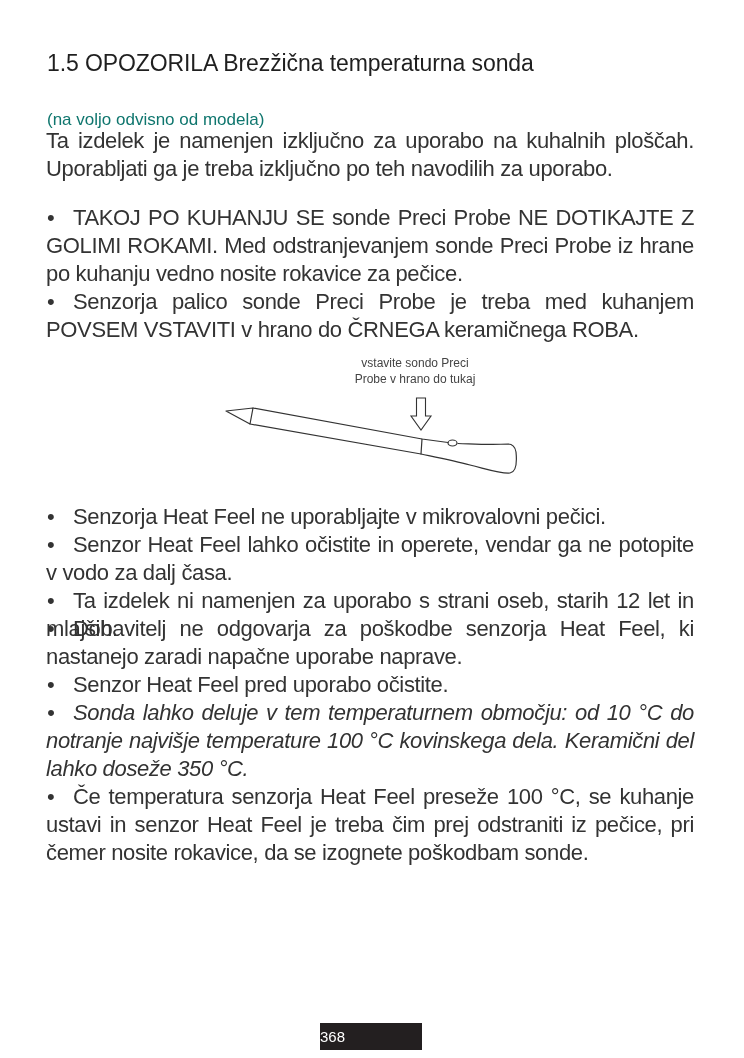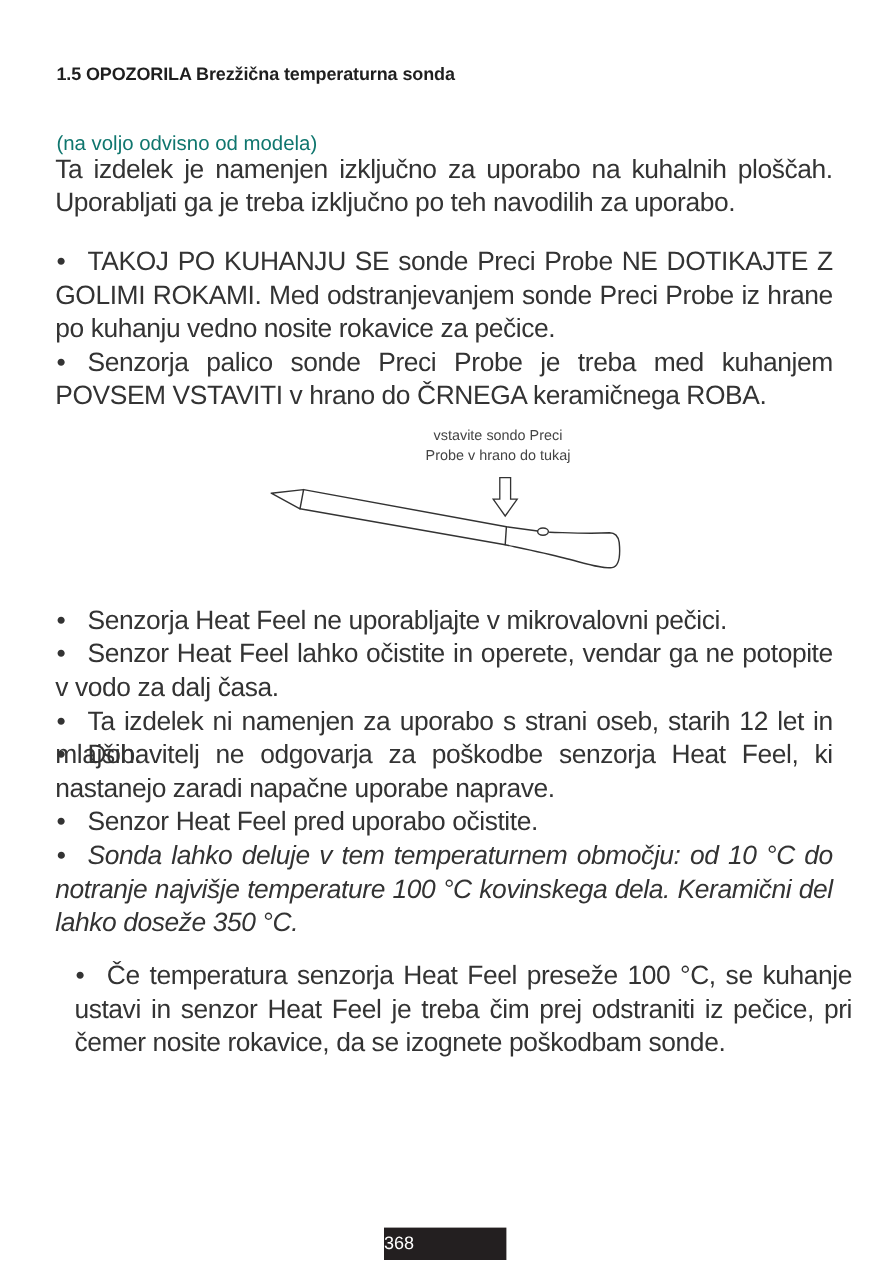--- a/index.html
+++ b/index.html
@@ -4,21 +4,21 @@
   <style>
     html, body { margin: 0; padding: 0; background: #ffffff; }
     body {
       width: 744px; height: 1058px; position: relative; overflow: hidden;
       font-family: "Liberation Sans", "DejaVu Sans", sans-serif;
       color: #2a2a2a;
     }
     .page { position: absolute; left: 0; top: 0; width: 744px; height: 1058px; }
     .heading {
       position: absolute; left: 47px; top: 50px; width: 660px;
-      font-size: 15px; font-weight: bold; color: #1f1f1f; letter-spacing: -0.1px;
+      font-size: 23px; font-weight: normal; color: #1f1f1f; letter-spacing: -0.1px;
       line-height: 26px; white-space: nowrap;
     }
     .subheading {
       position: absolute; left: 47px; top: 79px; width: 660px;
       font-size: 17px; color: #0f766e; line-height: 26px; white-space: nowrap; margin-top: 28px;
     }
     .para {
       position: absolute; left: 46px; width: 648px;
       font-size: 22px; line-height: 28px; color: #333;
       text-align: justify; text-align-last: left; font-weight: normal;
@@ -76,16 +76,16 @@
       <ellipse cx="452.5" cy="443" rx="4.5" ry="3"></ellipse>
     </g>
   </svg>
 
   <p class="para p-b3" style="margin:0"><span class="bullet">•</span><span>Senzorja Heat Feel ne uporabljajte v mikrovalovni pečici.</span></p>
   <p class="para p-b4" style="margin:0"><span class="bullet">•</span><span>Senzor Heat Feel lahko očistite in operete, vendar ga ne potopite v vodo za dalj časa.</span></p>
   <p class="para p-b5" style="margin:0"><span class="bullet">•</span><span>Ta izdelek ni namenjen za uporabo s strani oseb, starih 12 let in mlajših.</span></p>
   <p class="para p-b6" style="margin:0"><span class="bullet">•</span><span>Dobavitelj ne odgovarja za poškodbe senzorja Heat Feel, ki nastanejo zaradi napačne uporabe naprave.</span></p>
   <p class="para p-b7" style="margin:0"><span class="bullet">•</span><span>Senzor Heat Feel pred uporabo očistite.</span></p>
   <p class="para p-b8" style="margin:0"><span class="bullet">•</span><span>Sonda lahko deluje v tem temperaturnem območju: od 10 °C do notranje najvišje temperature 100 °C kovinskega dela. Keramični del lahko doseže 350 °C.</span></p>
-  <p class="para p-b9" style="margin:16px"><span class="bullet">•</span><span>Če temperatura senzorja Heat Feel preseže 100 °C, se kuhanje ustavi in senzor Heat Feel je treba čim prej odstraniti iz pečice, pri čemer nosite rokavice, da se izognete poškodbam sonde.</span></p>
+  <p class="para p-b9" style="margin:0"><span class="bullet">•</span><span>Če temperatura senzorja Heat Feel preseže 100 °C, se kuhanje ustavi in senzor Heat Feel je treba čim prej odstraniti iz pečice, pri čemer nosite rokavice, da se izognete poškodbam sonde.</span></p>
 
   <div class="pagenum" style="background: rgb(35, 31, 32); color: rgb(255, 255, 255);">368</div>
 </div>
 
 </body></html>

